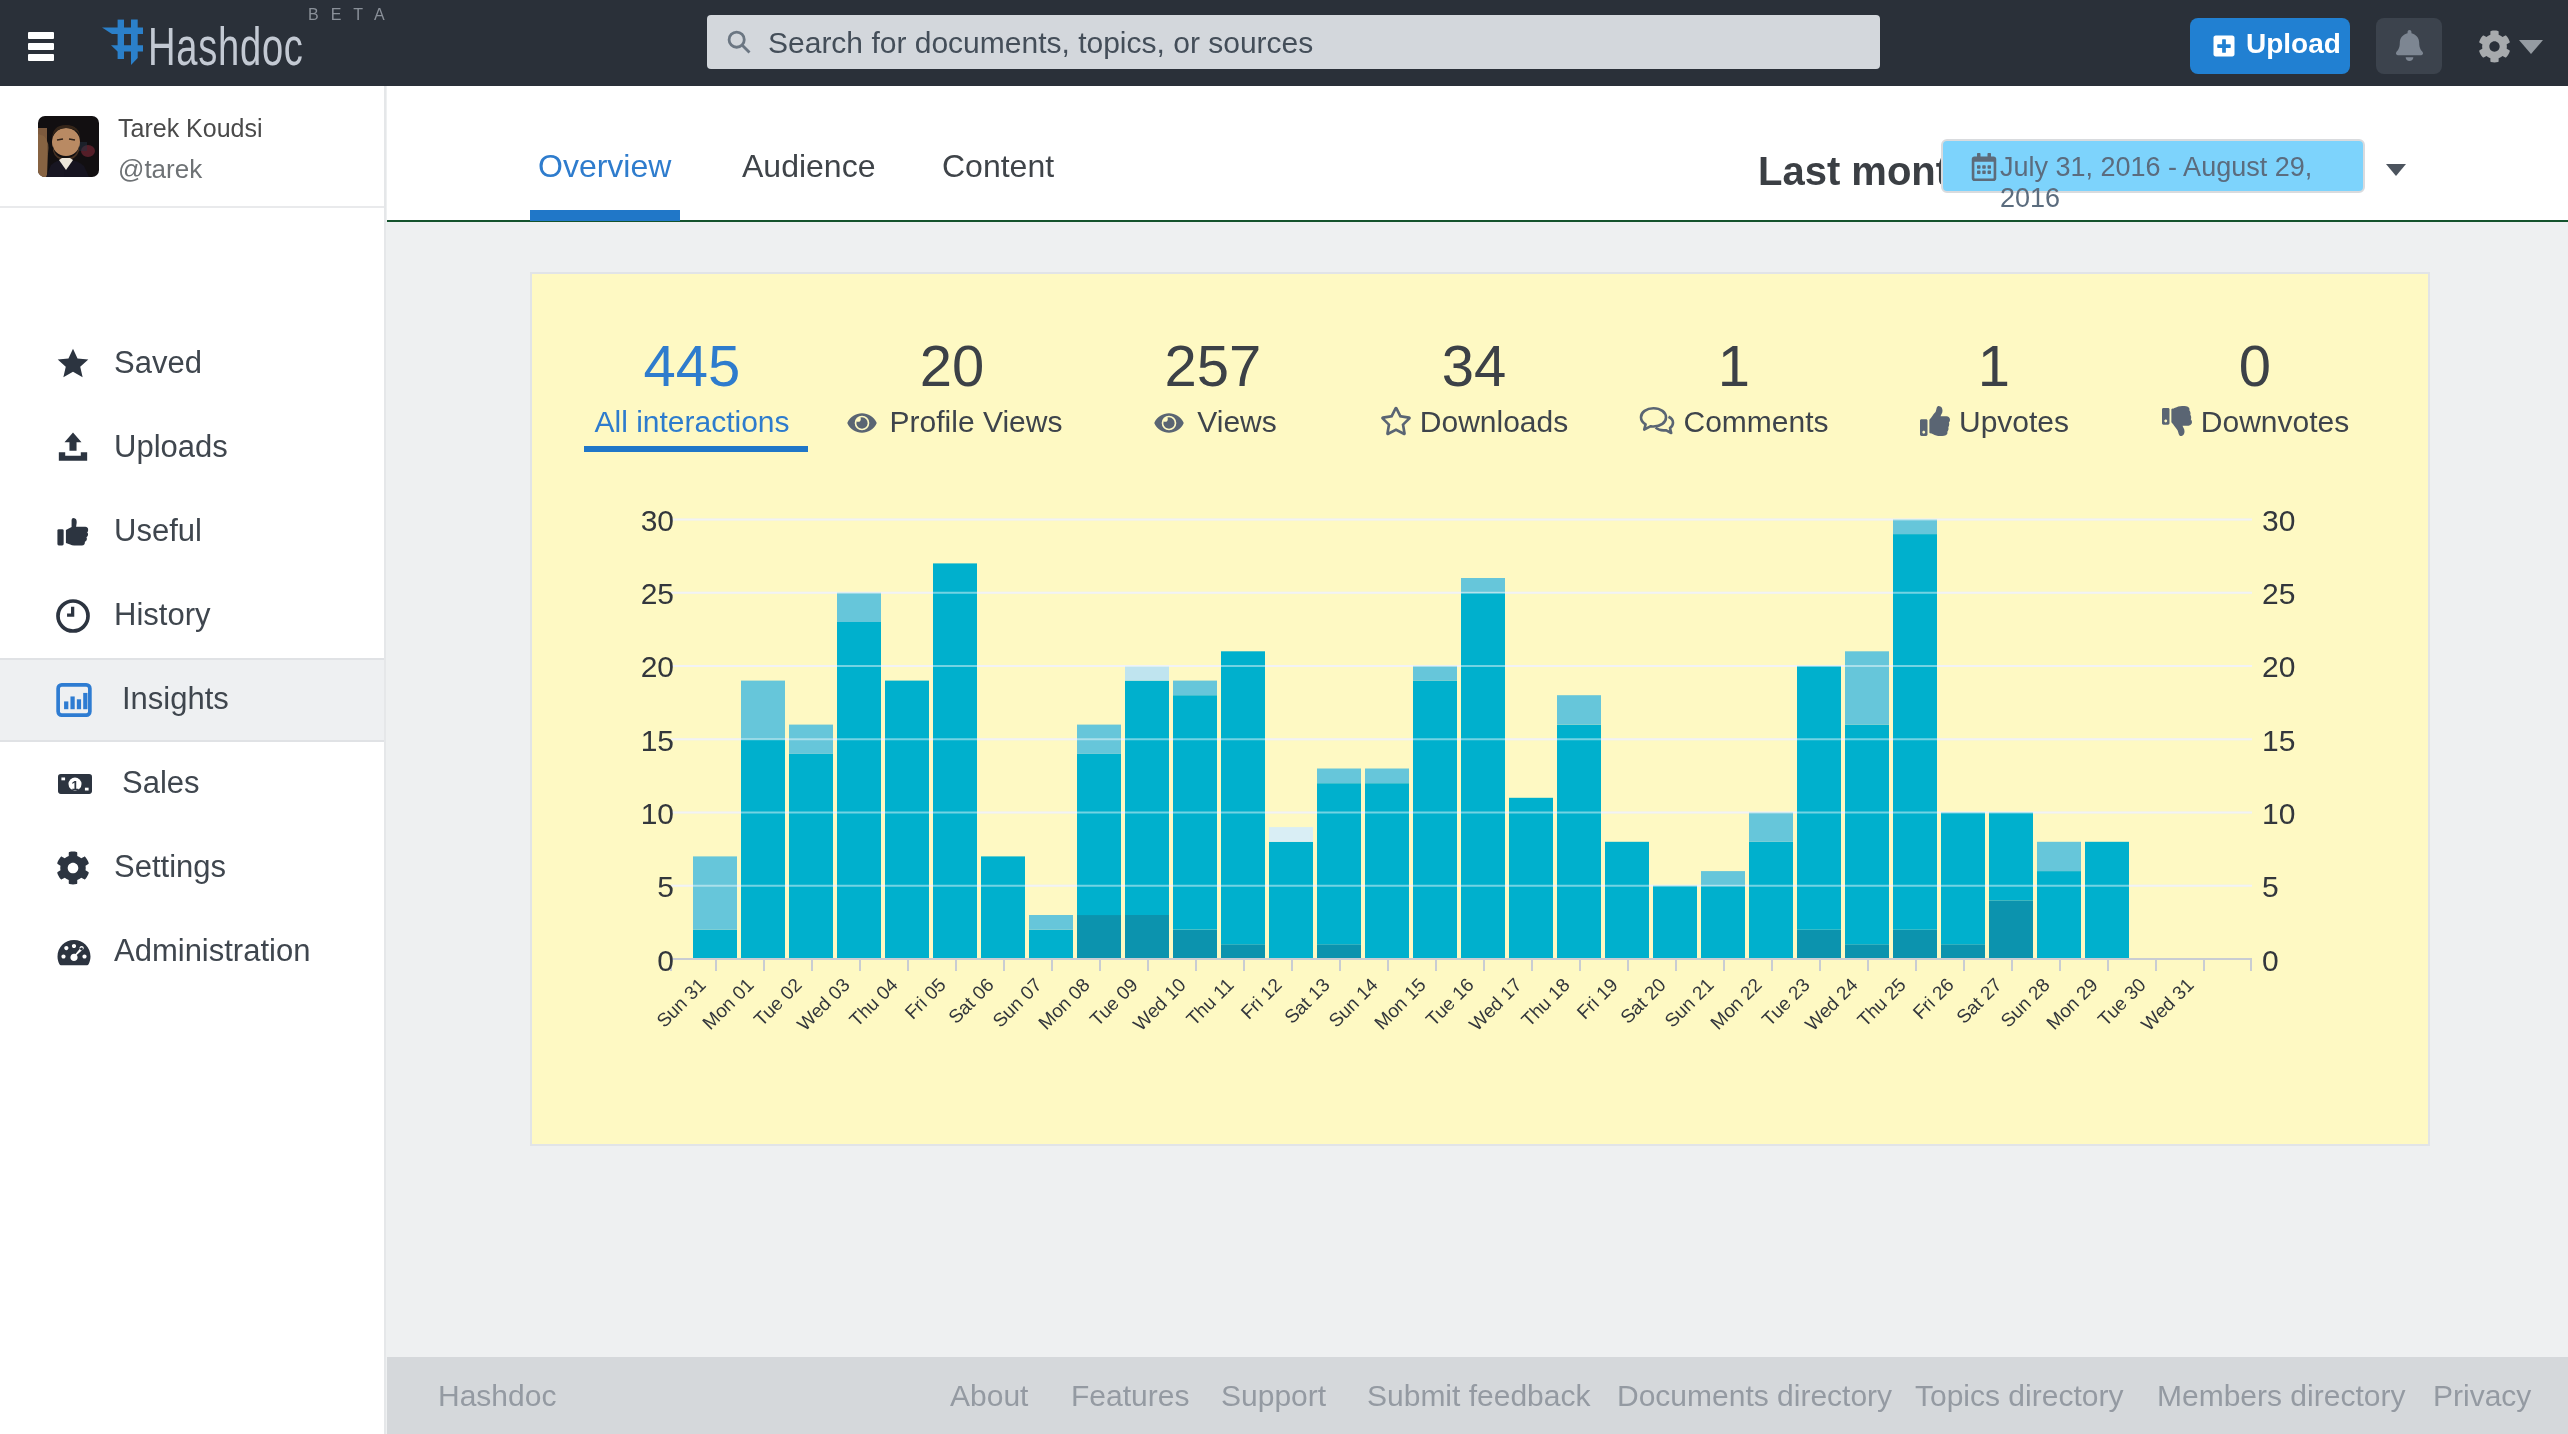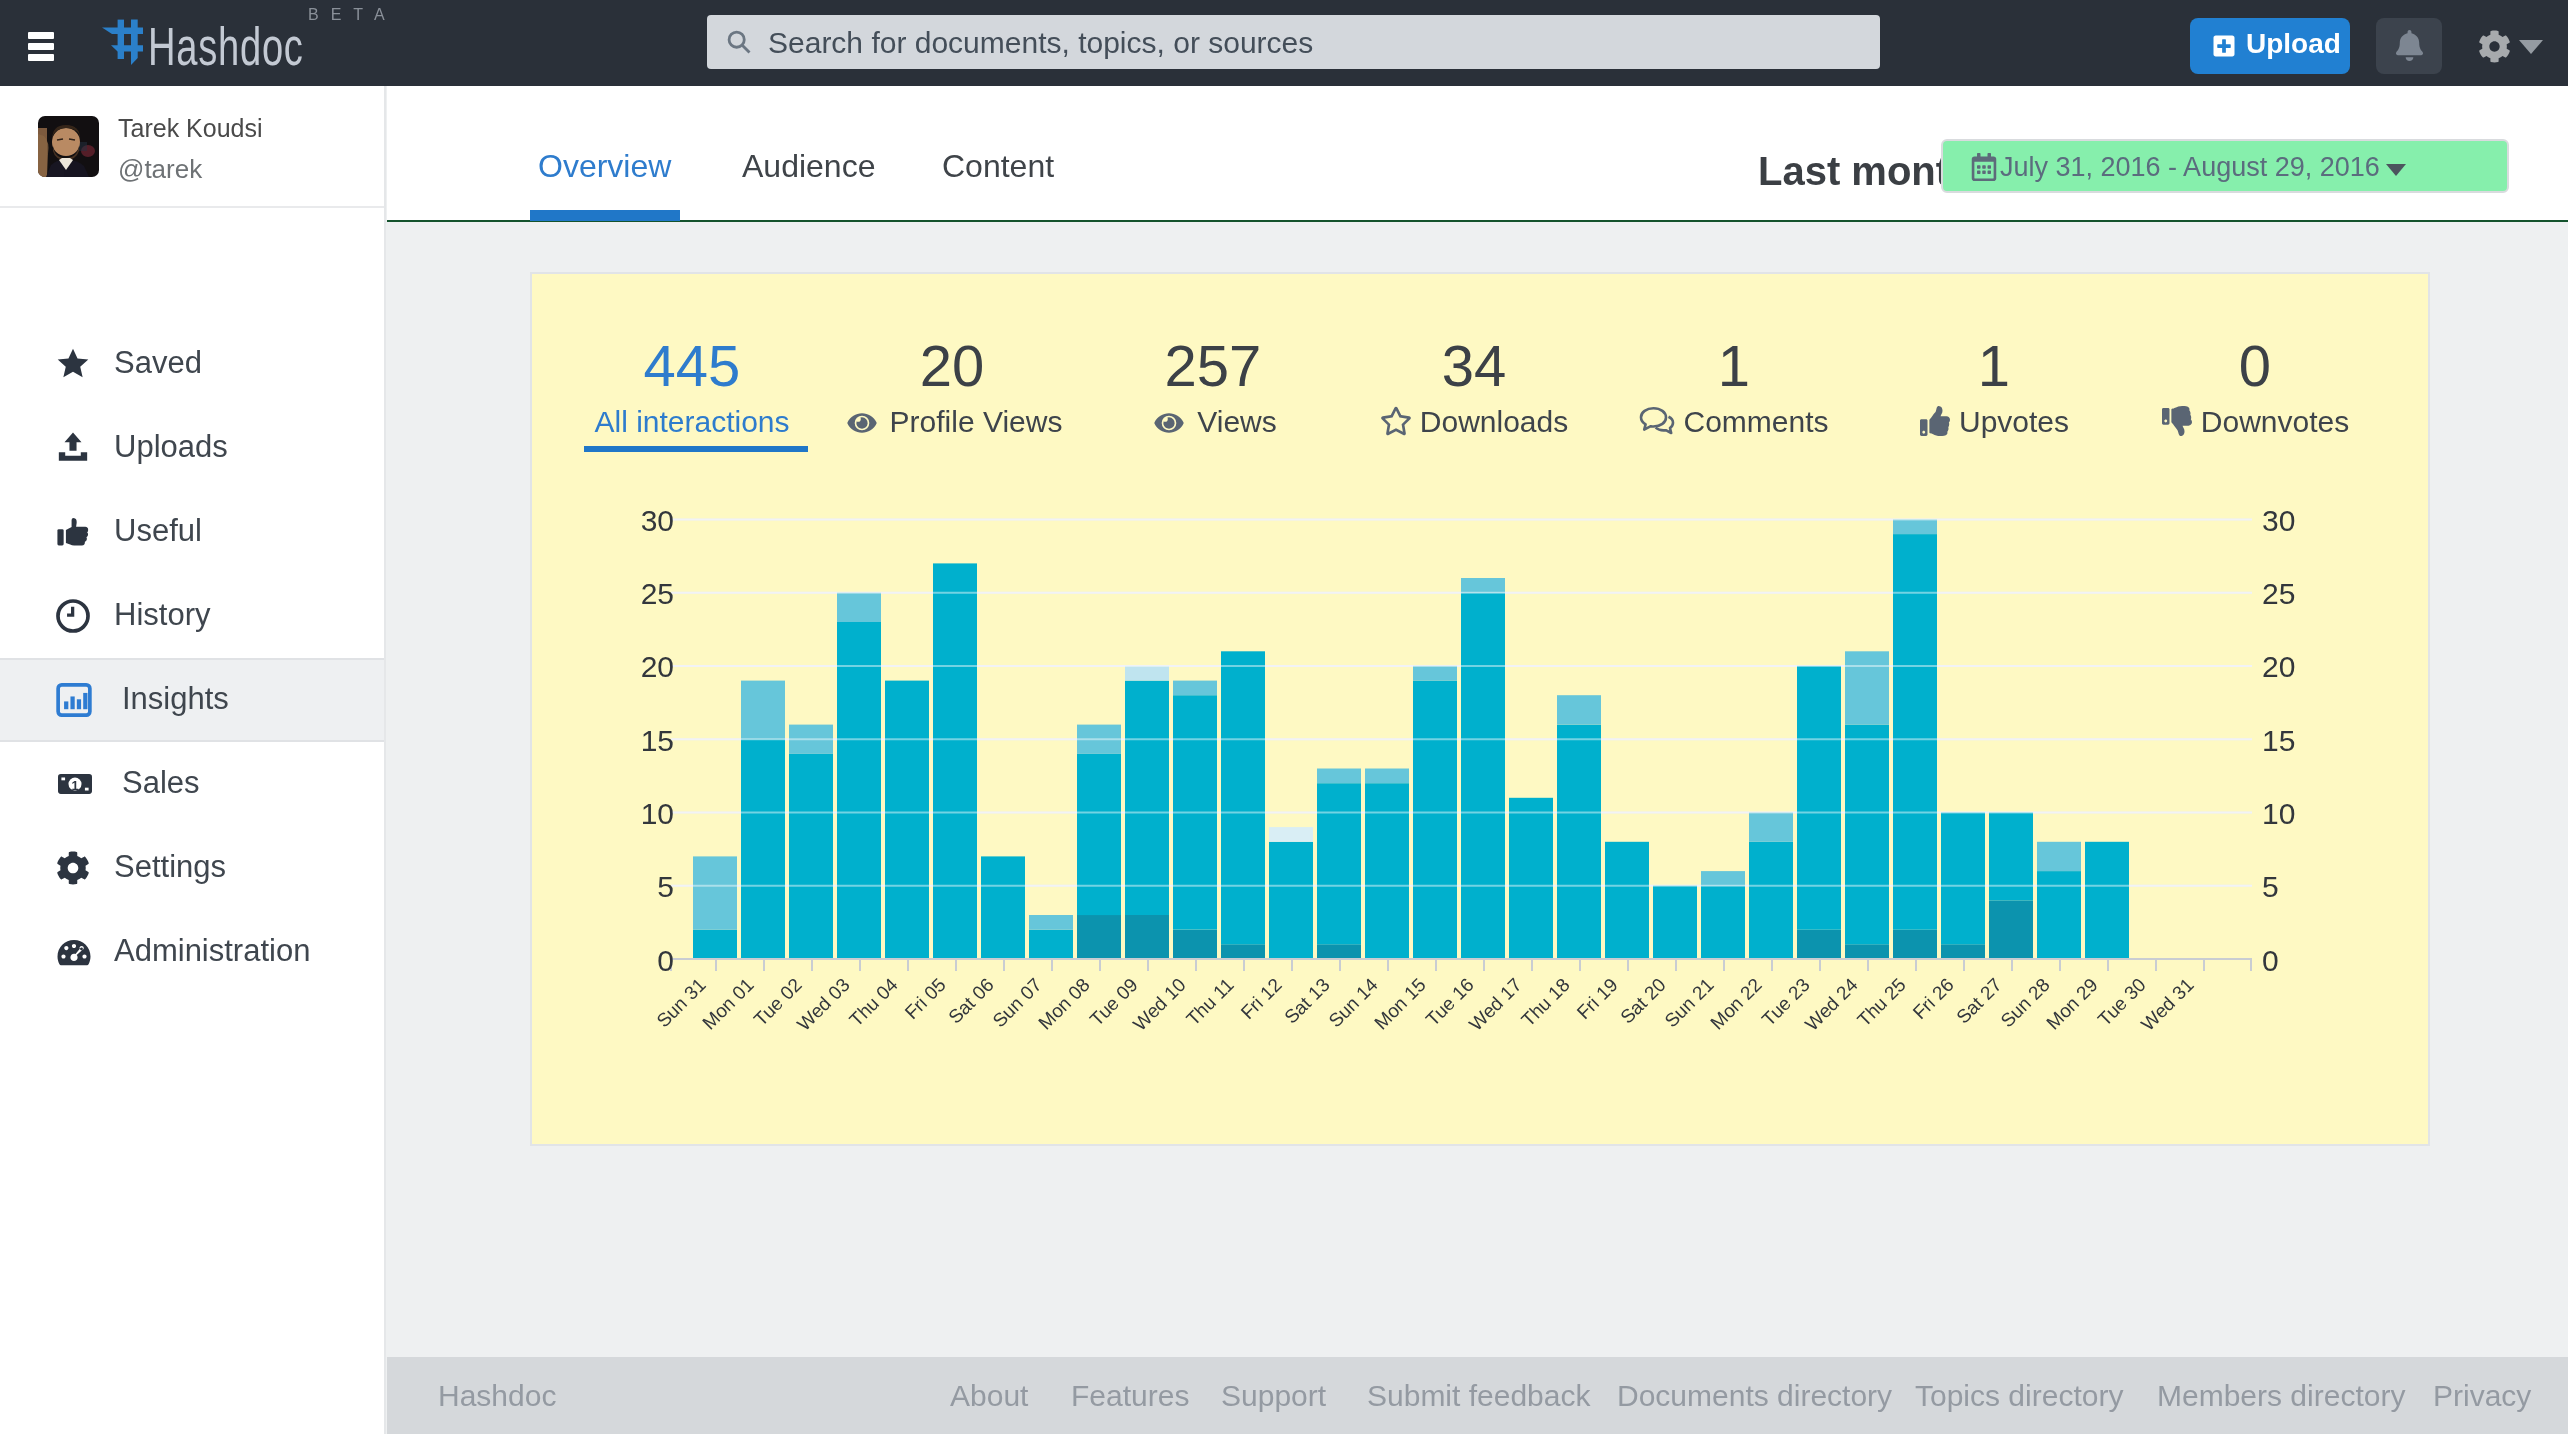--- a/index.html
+++ b/index.html
@@ -28,21 +28,21 @@
 #psep { position:absolute; left:0; top:120px; width:384px; height:2px; background:#e9eaec; }
 .mitem { position:absolute; left:0; width:384px; height:84px; }
 .mitem .ic { position:absolute; left:56px; top:26px; width:34px; height:34px; }
 .mitem .tx { position:absolute; left:114px; top:24px; font-size:31px; color:#3f464e; }
 #isel { position:absolute; left:0; top:572px; width:384px; height:84px; background:#eef0f2; border-top:2px solid #e0e2e5; border-bottom:2px solid #e0e2e5; }
 
 #tabband { position:absolute; left:387px; top:86px; width:2181px; height:136px; background:#ffffff; border-bottom:2px solid #14532d; }
 .tab { position:absolute; top:62px; font-size:32px; color:#3f4449; }
 #tabund { position:absolute; left:143px; top:124px; width:150px; height:11px; background:#2077c8; }
 #lastmonth { position:absolute; left:1371px; top:63px; font-size:40px; font-weight:bold; color:#3b3f44; }
-#datebtn { position:absolute; left:1554px; top:53px; width:568px; height:54px; background:#86efac; border:2px solid #d9dbde; border-radius:6px; }
+#datebtn { position:absolute; left:1554px; top:53px; width:424px; height:54px; background:#7dd3fc; border:2px solid #d9dbde; border-radius:6px; }
 #datebtn .cal { position:absolute; left:28px; top:12px; }
 #datebtn .dt { position:absolute; left:57px; top:11px; font-size:27px; color:#5b6c7e; }
 #datebtn .dc { position:absolute; left:443px; top:23px; width:0; height:0; border-left:10px solid transparent; border-right:10px solid transparent; border-top:12px solid #4c545e; }
 
 #card { position:absolute; left:530px; top:272px; width:1900px; height:874px; background:#fef9c3; border:2px solid #e1e4e7; }
 .stat { position:absolute; top:58px; width:264px; text-align:center; }
 .stat .num { font-size:58px; color:#3c4147; }
 .stat .lab { margin-top:6px; font-size:30px; color:#3e444b; white-space:nowrap; }
 .stat .lab svg { vertical-align:-4px; margin-right:8px; }
 #stat0 .num, #stat0 .lab { color:#2e7ccd; }

